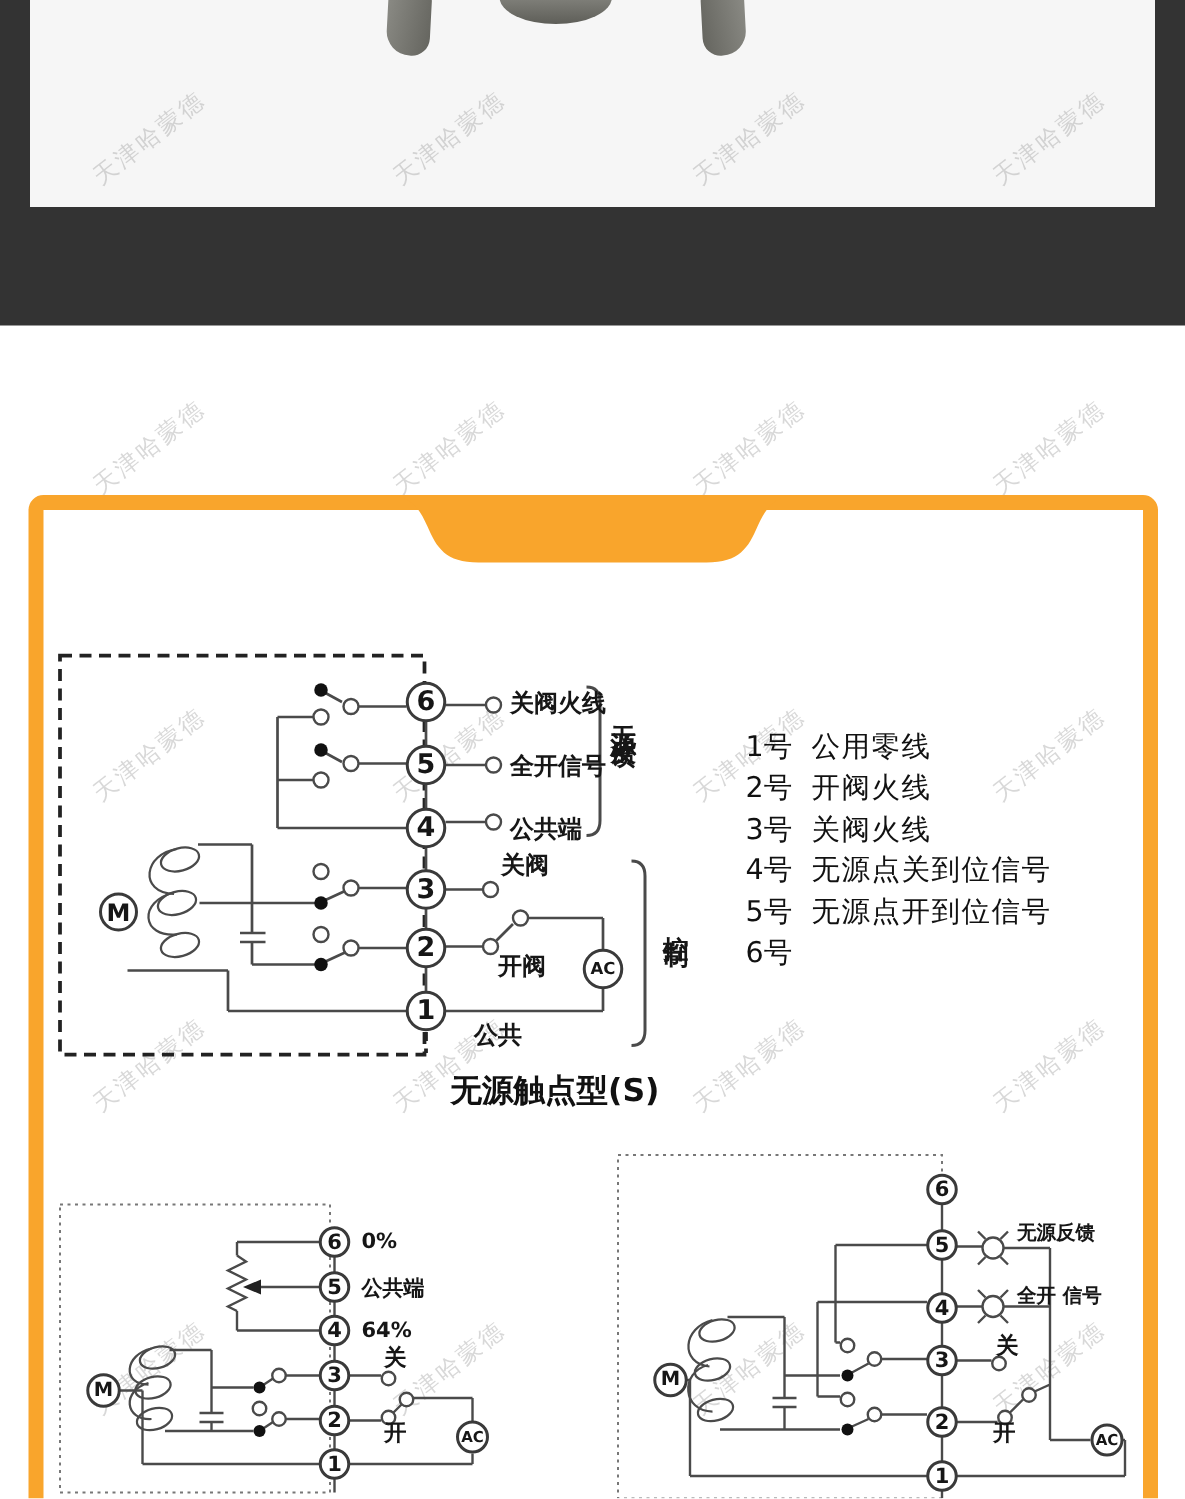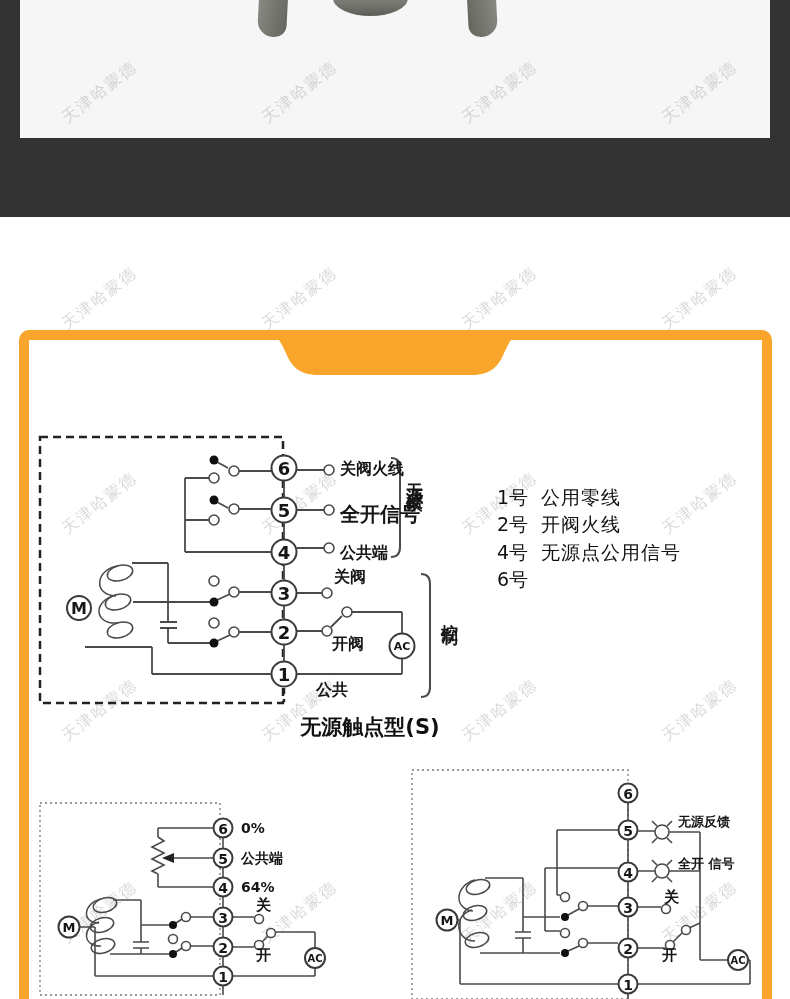--- a/index.html
+++ b/index.html
@@ -141,41 +141,49 @@
   <div class="term" style="left:284px;top:468px">6</div>
   <div class="term" style="left:284px;top:510px">5</div>
   <div class="term" style="left:284px;top:552px">4</div>
   <div class="term" style="left:284px;top:593px">3</div>
   <div class="term" style="left:284px;top:632px">2</div>
   <div class="term" style="left:284px;top:674px">1</div>
   <div class="sym m-lg" style="left:79px;top:608px">M</div>
   <div class="sym ac-lg" style="left:402px;top:646px">AC</div>
 
   <div class="lbl" style="left:340px;top:459px;font-size:16px">关阀火线</div>
-  <div class="lbl" style="left:340px;top:501px;font-size:20px">全开信号</div>
+  <div class="lbl" style="left:340px;top:501px;font-size:16px">全开信号</div>
   <div class="lbl" style="left:340px;top:543px;font-size:16px">公共端</div>
   <div class="lbl vlbl" style="left:404px;top:470px;font-size:17px">无源反馈</div>
   <div class="lbl" style="left:334px;top:567px;font-size:16px">关阀</div>
   <div class="lbl" style="left:332px;top:634px;font-size:16px">开阀</div>
   <div class="lbl" style="left:316px;top:680px;font-size:16px">公共</div>
   <div class="lbl vlbl" style="left:439px;top:610px;font-size:17px">控制</div>
   <div class="caption">无源触点型(S)</div>
 
   <div class="tlist">
     <div class="tl-row">
         <span class="tl-no">1号</span>
         <span class="tl-desc">公用零线</span>
       </div>
     <div class="tl-row">
         <span class="tl-no">2号</span>
         <span class="tl-desc">开阀火线</span>
       </div>
     <div class="tl-row">
+        <span class="tl-no">3号</span>
+        <span class="tl-desc">关阀火线</span>
+      </div>
+    <div class="tl-row">
         <span class="tl-no">4号</span>
-        <span class="tl-desc">无源点公用信号</span>
+        <span class="tl-desc">无源点关到位信号</span>
+      </div>
+    <div class="tl-row">
+        <span class="tl-no">5号</span>
+        <span class="tl-desc">无源点开到位信号</span>
       </div>
     <div class="tl-row">
         <span class="tl-no">6号</span>
       </div>
   </div>
 
   <svg class="schem" style="left:35px;top:795px" width="330" height="205" viewBox="0 0 330 205">
     <rect class="dotbox" x="5" y="8" width="180" height="192"></rect>
     <path class="w2" d="M188,33 V200
       M123,33 V42 M123,79 V92 M123,33 H178 M123,92 H178

